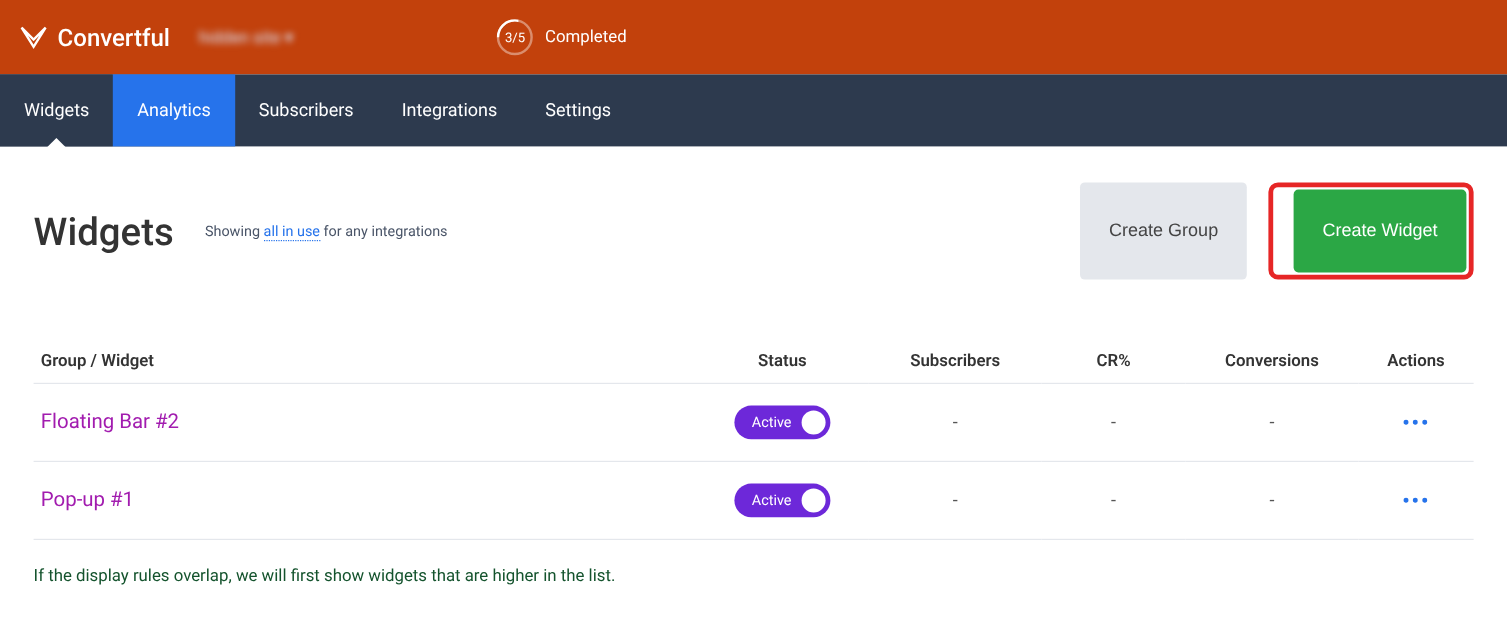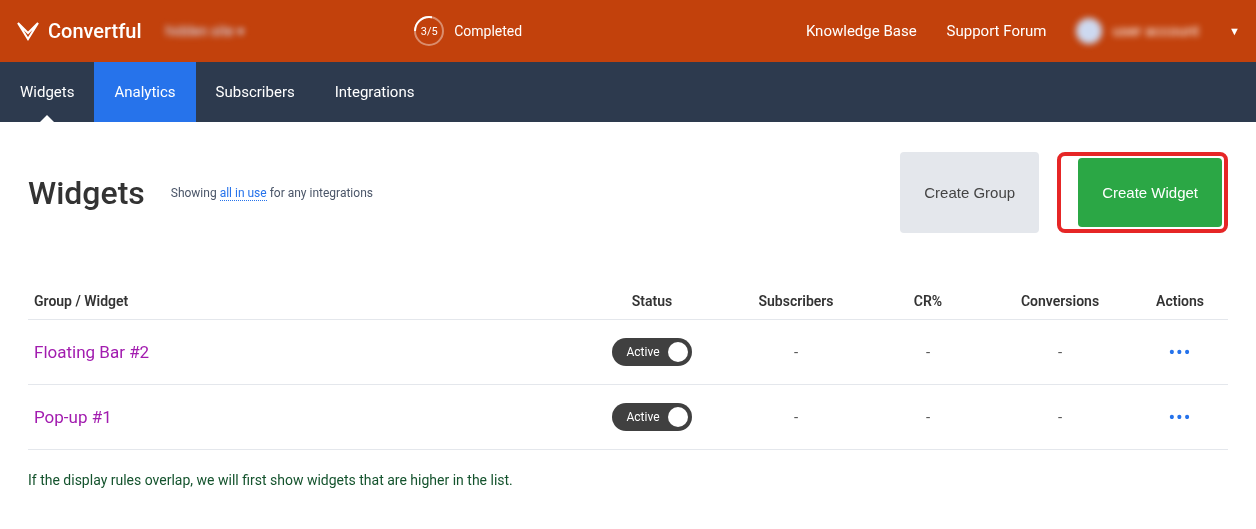--- a/index.html
+++ b/index.html
@@ -39,21 +39,21 @@
   .btn-primary-wrap { border: 4px solid #e62626; border-radius: 8px; padding: 2px; }
   .btn-primary { background: #2ba745; color: #fff; }
   
   
   .table { width: 100%; margin-top: 50px; border-collapse: collapse; }
   .table th { text-align: left; font-size: 14px; color: #333; font-weight: 600; padding: 10px 6px; border-bottom: 1px solid #e4e7ec; }
   .table th.center, .table td.center { text-align: center; }
   .table td { padding: 18px 6px; border-bottom: 1px solid #e4e7ec; font-size: 15px; color: #555; }
   .widget-link { color: #a21caf; font-size: 17px; cursor: pointer; }
   
-  .toggle { display: inline-flex; align-items: center; background: #404040; border-radius: 16px; height: 28px; padding: 0 4px 0 14px; gap: 8px; cursor: pointer; }
+  .toggle { display: inline-flex; align-items: center; background: #6d28d9; border-radius: 16px; height: 28px; padding: 0 4px 0 14px; gap: 8px; cursor: pointer; }
   .toggle-label { color: #fff; font-size: 12px; }
   .toggle-knob { width: 20px; height: 20px; background: #fff; border-radius: 50%; }
   
   .actions-dots { color: #2673eb; font-size: 20px; cursor: pointer; letter-spacing: 1px; }
   
   .footnote { margin-top: 22px; font-size: 14px; color: #14532d; }
 </style>
 </head>
 <body>
 
@@ -66,43 +66,37 @@
     </span>
     <span>Convertful</span>
   </div>
   <div class="site-selector">hidden site ▾</div>
   <div class="progress-wrap">
     <div class="progress-circle">
         <span>3/5</span>
       </div>
     <span class="progress-label">Completed</span>
   </div>
-  <div class="top-links">
-    <span class="top-link">Knowledge Base</span>
-    <span class="top-link">Support Forum</span>
-    <div class="account">
-      <div class="avatar"></div>
-      <span>user account</span>
-    </div>
-    <span class="chev-down">▼</span>
-  </div>
 </div>
 
 <div class="navbar">
   <div class="nav-item active-tab">
       <span>Widgets</span>
     </div>
   <div class="nav-item highlight">
       <span>Analytics</span>
     </div>
   <div class="nav-item">
       <span>Subscribers</span>
     </div>
   <div class="nav-item">
       <span>Integrations</span>
+    </div>
+  <div class="nav-item">
+      <span>Settings</span>
     </div>
 </div>
 
 <div class="content">
   <div class="page-header">
     <h1 class="page-title">Widgets</h1>
     <div class="subtitle">
       <span>Showing </span><span class="subtitle-link">all in use</span><span> for any integrations</span>
     </div>
     <div class="header-actions">

